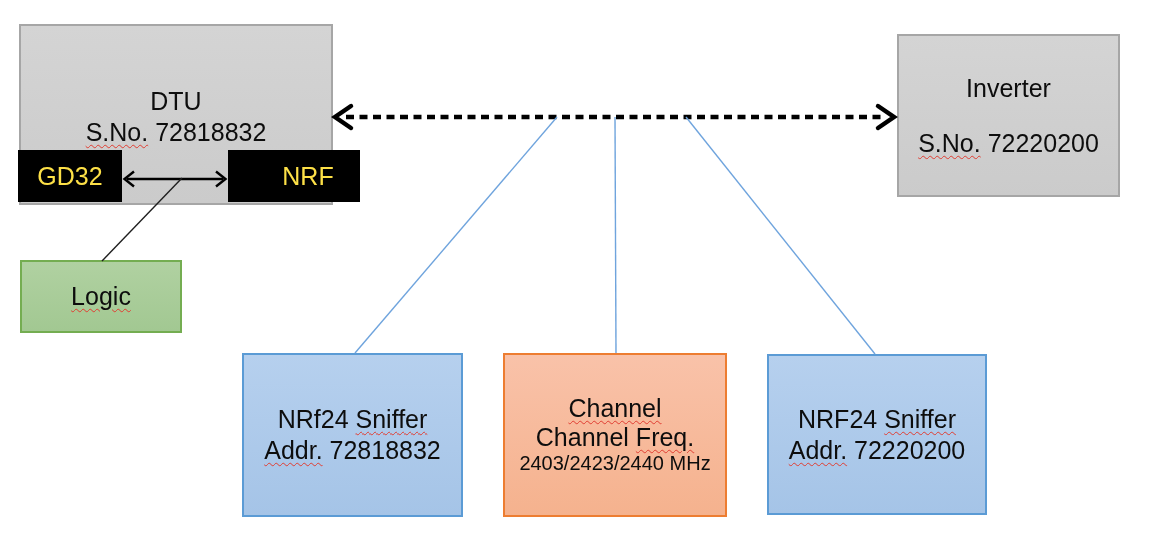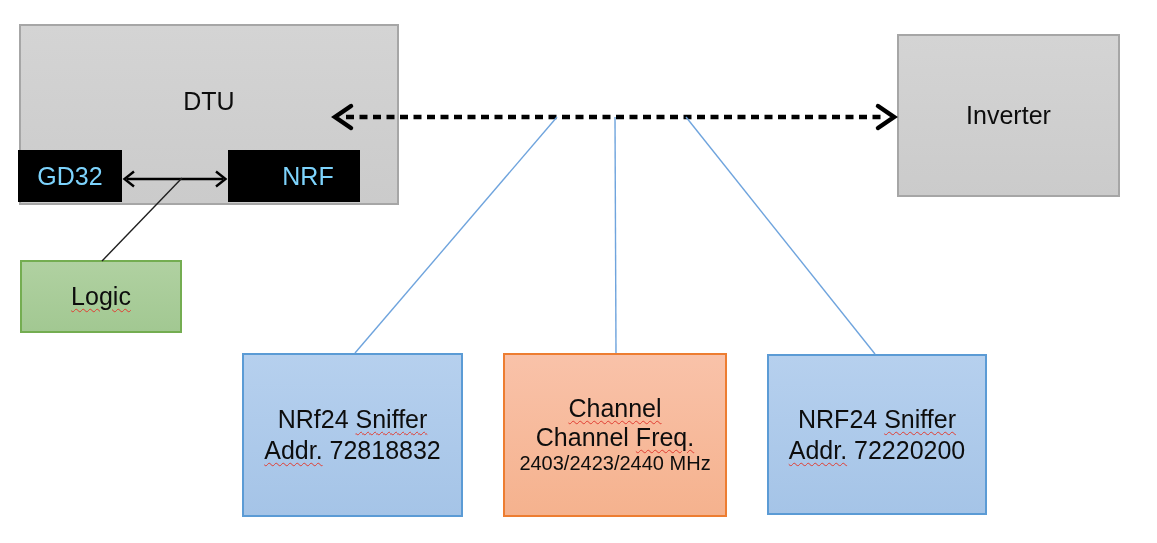--- a/index.html
+++ b/index.html
@@ -28,26 +28,26 @@
     justify-content: center;
     text-align: center;
     z-index: 1;
   }
   .line { line-height: 31px; white-space: nowrap; }
   .title { font-size: 25px; }
   .gray-node {
     background: linear-gradient(180deg, #d4d4d4 0%, #cbcbcb 100%);
     border: 2px solid #a6a6a6;
   }
-  .dtu { left: 19px; top: 24px; width: 380px; height: 181px; align-items: center; justify-content: flex-start; padding-top: 60px; }
+  .dtu { left: 19px; top: 24px; width: 314px; height: 181px; align-items: center; justify-content: flex-start; padding-top: 60px; }
   .inverter { left: 897px; top: 34px; width: 223px; height: 163px; gap: 24px; }
   .chip {
     position: absolute;
     background: #000000;
-    color: #7dd3fc;
+    color: #fde047;
     display: flex;
     align-items: center;
     justify-content: center;
     font-size: 25px;
     z-index: 2;
   }
   .gd32 { left: 18px; top: 150px; width: 104px; height: 52px; }
   .nrf  { left: 228px; top: 150px; width: 104px; height: 52px; padding-left: 28px; }
   .logic {
     left: 20px; top: 260px; width: 162px; height: 73px;
@@ -93,36 +93,44 @@
       <polyline points="216,171.5 225.5,179 216,186.5" fill="none" stroke="#000000" stroke-width="2.4"></polyline>
     </g>
     <line x1="182" y1="178" x2="102" y2="261" stroke="#1f1f1f" stroke-width="1.4"></line>
     <line x1="557" y1="117" x2="355" y2="353" stroke="#6fa4dd" stroke-width="1.4"></line>
     <line x1="615" y1="117" x2="616" y2="353" stroke="#6fa4dd" stroke-width="1.4"></line>
     <line x1="686" y1="117" x2="875" y2="354" stroke="#6fa4dd" stroke-width="1.4"></line>
   </svg>
 
   <div class="box gray-node dtu">
     <div class="line title">DTU</div>
+    <div class="line title">
+      <span class="sq">S.No.</span>
+      <span>72818832</span>
+    </div>
   </div>
 
   <div class="chip gd32">
     <span>GD32</span>
   </div>
 
   <div class="chip nrf">
     <span>NRF</span>
   </div>
 
   <div class="box logic">
     <div class="line title sq">Logic</div>
   </div>
 
   <div class="box gray-node inverter">
     <div class="line title">Inverter</div>
+    <div class="line title">
+      <span class="sq">S.No.</span>
+      <span>72220200</span>
+    </div>
   </div>
 
   <div class="box blue-node sniffer-left">
     <div class="line title">
       <span>NRf24</span>
       <span class="sq">Sniffer</span>
     </div>
     <div class="line title">
       <span class="sq">Addr.</span>
       <span>72818832</span>

